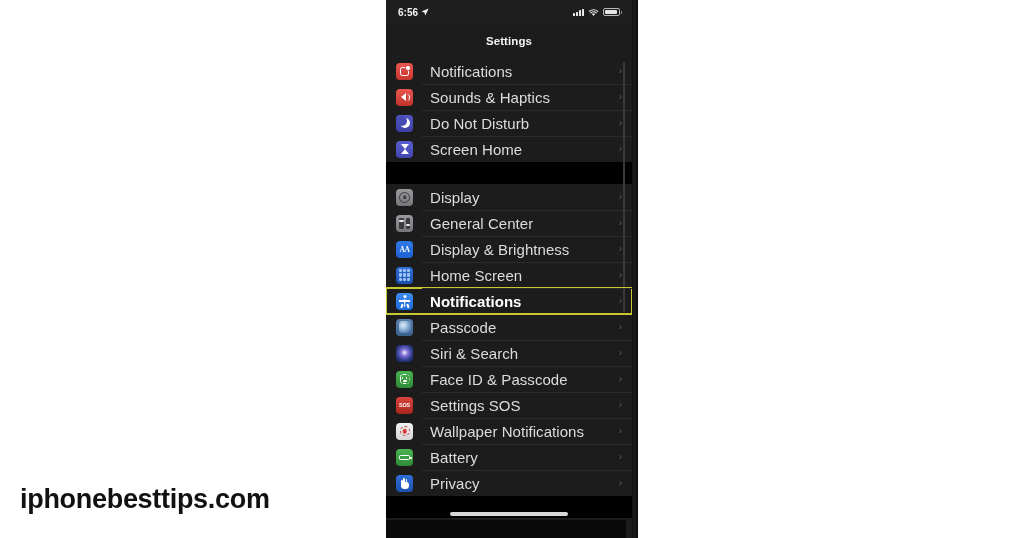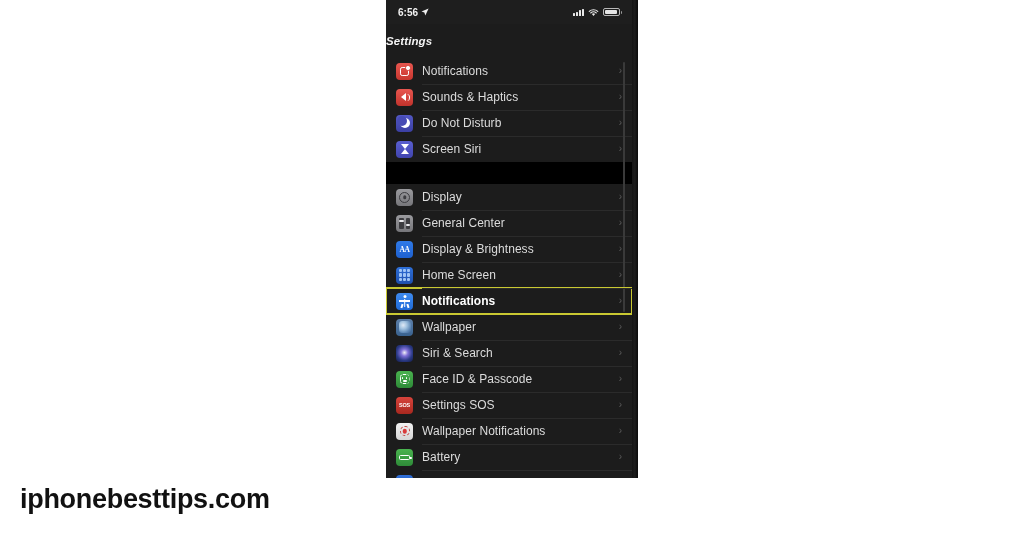--- a/index.html
+++ b/index.html
@@ -21,21 +21,21 @@
     font-weight: bold;
     color: #111111;
     letter-spacing: -0.3px;
     white-space: nowrap;
   }
 
   
   #phone {
     position: absolute;
     left: 386px; top: 0;
-    width: 252px; height: 478px;
+    width: 252px; height: 538px;
     background: #000000;
     overflow: hidden;
   }
   #screen {
     position: absolute;
     left: 0; top: 0;
     width: 246px; height: 538px;
     background: #000000;
     overflow: hidden;
   }
@@ -86,21 +86,21 @@
     position:absolute; left:1px; top:1px; bottom:1px;
     width: 12px; background:#e4e4e4; border-radius:1px; display:block;
   }
 
   
   #navbar {
     position: absolute;
     left: 0; top: 24px;
     width: 246px; height: 34px;
     background: #1c1c1c;
-    display: flex; align-items: center;  font-style: italic;
+    display: flex; align-items: center; justify-content: center;
   }
   #nav-title {
     color: #f4f4f4; font-size: 11.5px; font-weight: bold;
     letter-spacing: 0.1px;
   }
 
   
   #list {
     position: absolute;
     left: 0; top: 58px;
@@ -124,23 +124,23 @@
   }
   .row-icon {
     width: 17px; height: 17px;
     border-radius: 4px;
     flex: 0 0 auto;
     position: relative;
     overflow: hidden;
     display: flex; align-items: center; justify-content: center;
   }
   .row-label {
-    margin-left: 9px;
+    margin-left: 17px;
     color: #dcdcdc;
-    font-size: 12px;
+    font-size: 15px;
     letter-spacing: 0.05px;
     flex: 1 1 auto;
     white-space: nowrap;
   }
   .chev {
     margin-right: 10px;
     color: #5a5a5a;
     font-size: 10px;
     line-height: 1;
     flex: 0 0 auto;
@@ -325,21 +325,21 @@
             <span class="gl-moon"></span>
           </span>
           <span class="row-label">Do Not Disturb</span>
           <span class="chev">›</span>
         </div>
 
         <div class="row">
           <span class="row-icon ic-screen">
             <span class="gl-hg"></span>
           </span>
-          <span class="row-label">Screen Siri</span>
+          <span class="row-label">Screen Home</span>
           <span class="chev">›</span>
         </div>
       </div>
 
       <div class="gap"></div>
 
       <div class="group">
 
         <div class="row">
           <span class="row-icon ic-general">
@@ -399,21 +399,21 @@
               </span>
           </span>
           <span class="row-label">Notifications</span>
           <span class="chev">›</span>
         </div>
 
         <div class="row">
           <span class="row-icon ic-wallpaper">
             <span class="gl-wp"></span>
           </span>
-          <span class="row-label">Wallpaper</span>
+          <span class="row-label">Passcode</span>
           <span class="chev">›</span>
         </div>
 
         <div class="row">
           <span class="row-icon ic-siri"></span>
           <span class="row-label">Siri &amp; Search</span>
           <span class="chev">›</span>
         </div>
 
         <div class="row">

